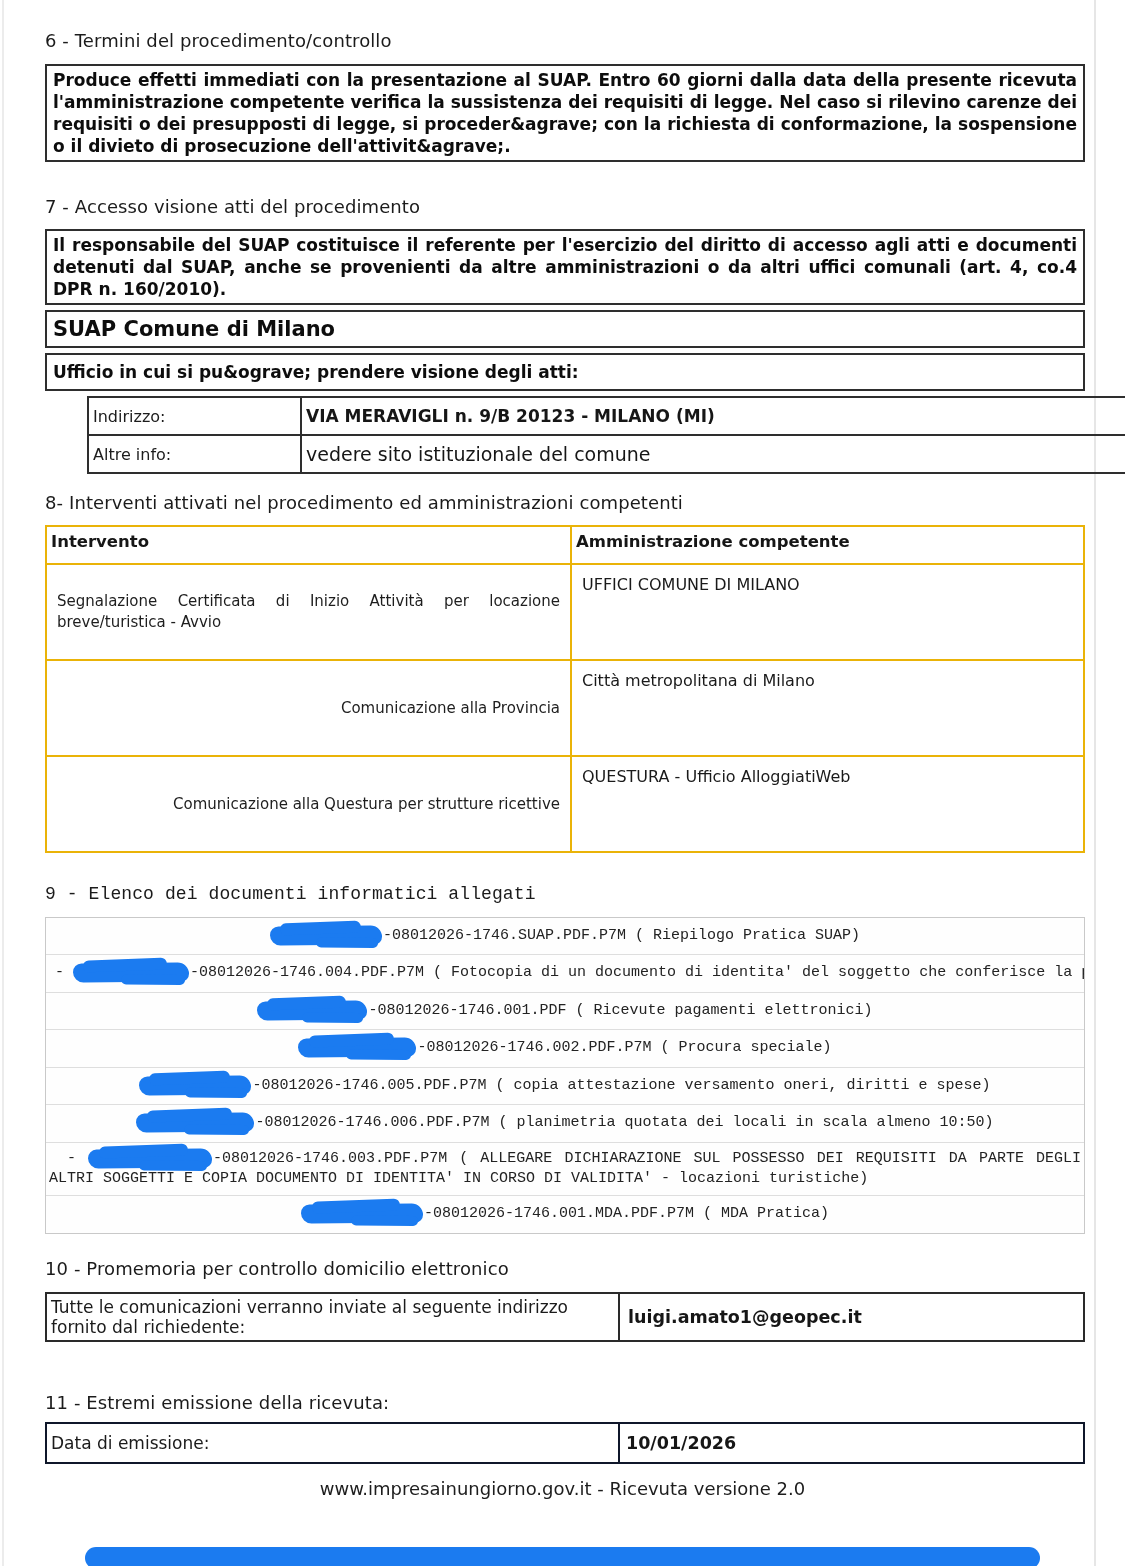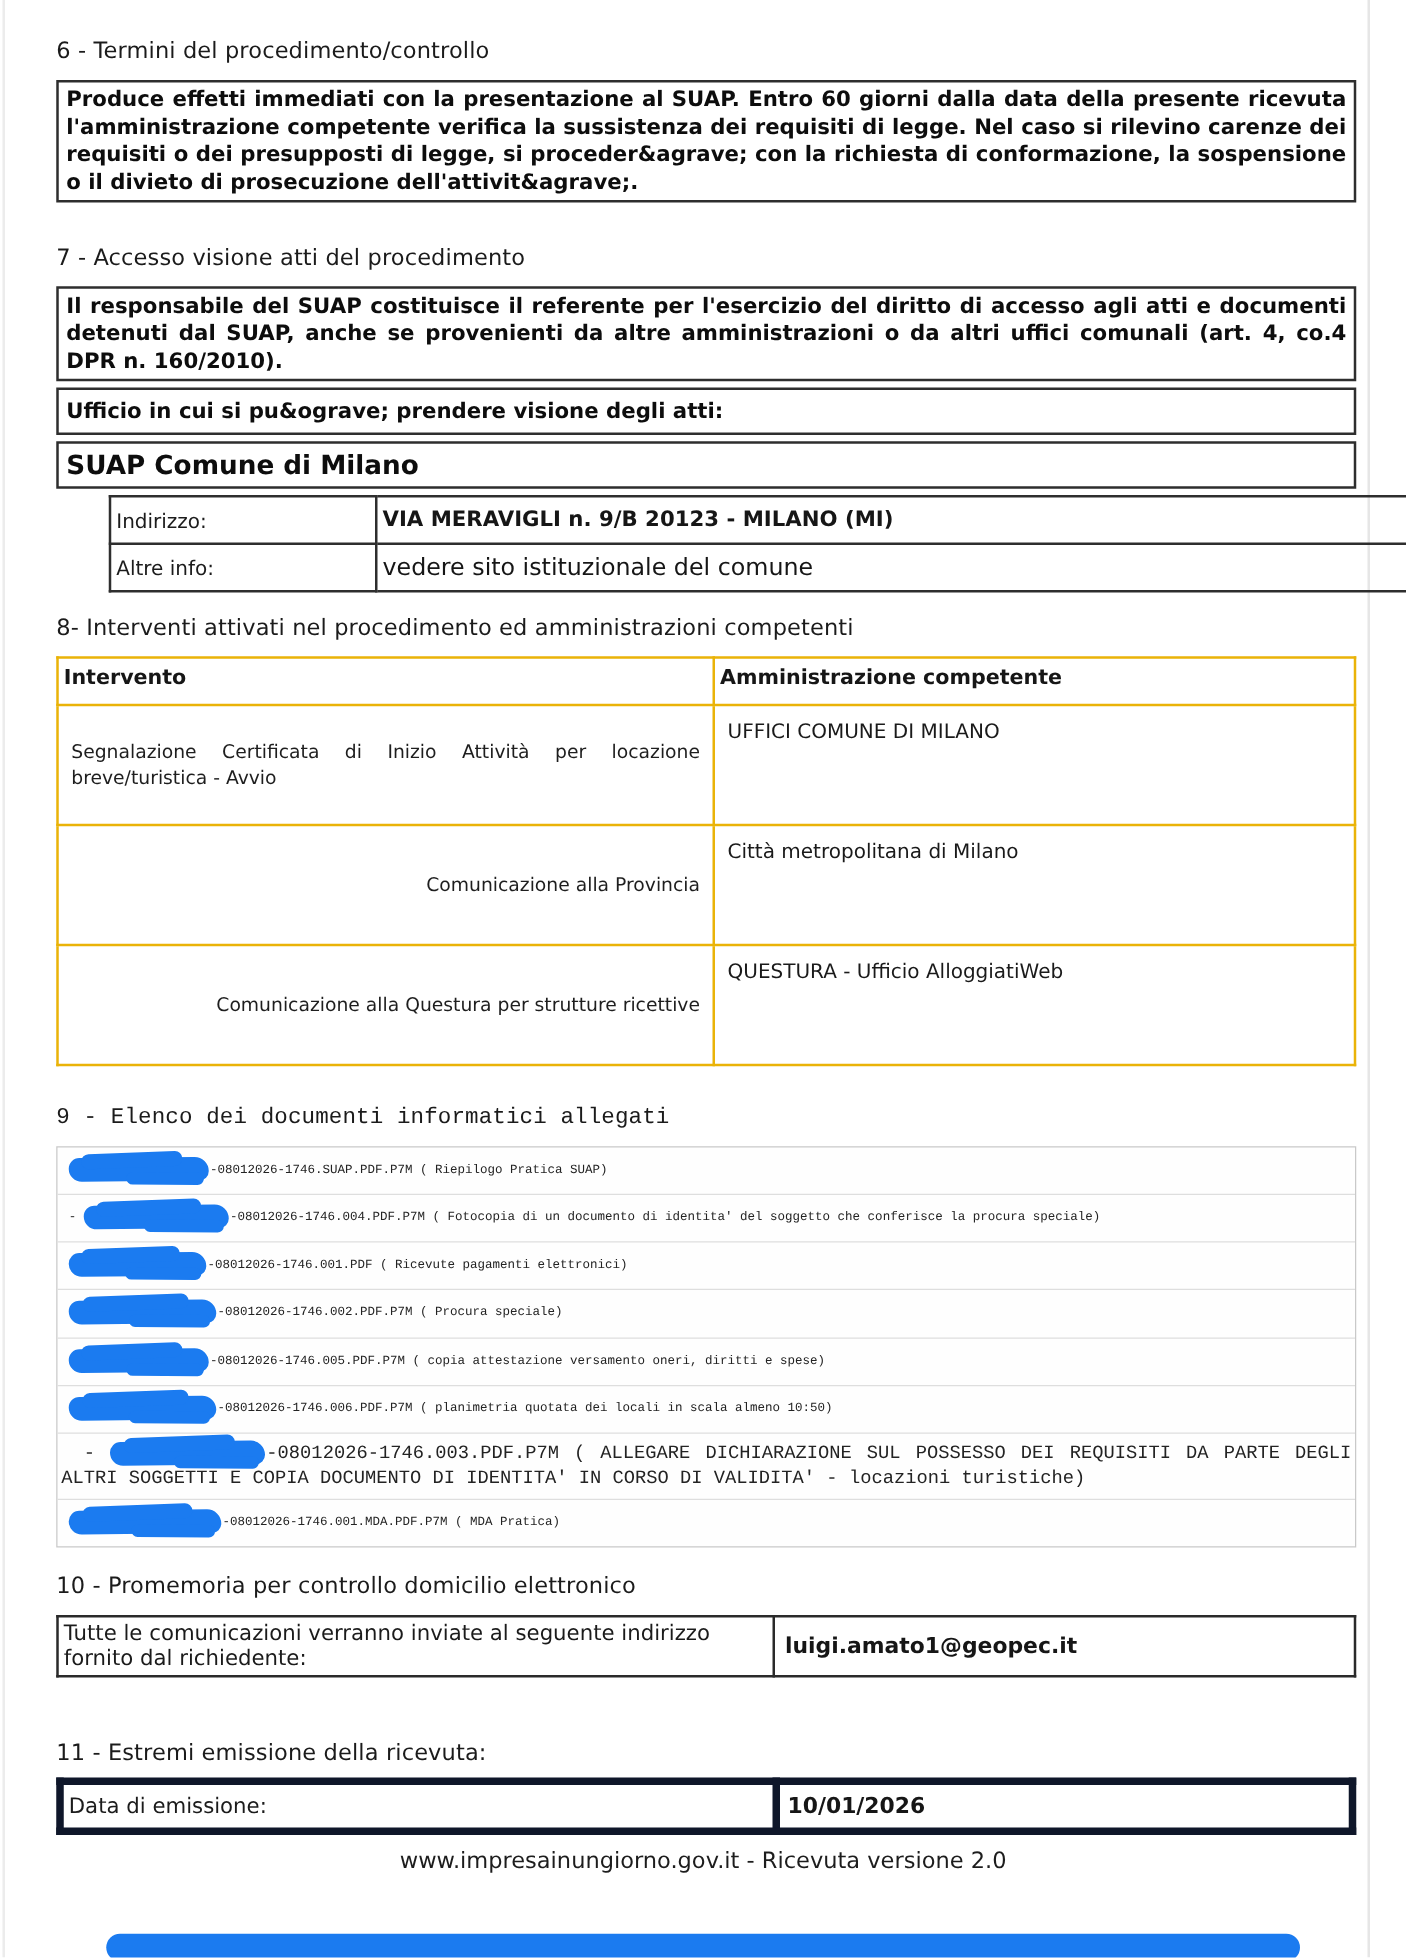--- a/index.html
+++ b/index.html
@@ -41,22 +41,22 @@
   .int-table th, .int-table td { border:2px solid #eab308; }
   .int-table th { height:38px; text-align:left; vertical-align:top; padding:5px 4px; font-size:16.5px; }
   .int-table .c1 { width:525px; }
   .int-table td.c1 { font-size:15px; color:#1e1e1e; padding:6px 10px; vertical-align:middle; line-height:21px;text-align:right; }
   .int-table td.c2 { font-size:16px; color:#1a1a1a; padding:10px 10px; vertical-align:top; height:96px; }
   .int-table td.c1.jst { text-align:justify; }
 
   #sec9 { top:884px;font-family:Liberation Mono, monospace; }
   .doc-list { margin-top:13px; border:1px solid #c9c9c9; background:#fefefe; }
   .doc-row {
-    border-bottom:1px solid #dedede; padding:8px 9px; font-size:10px; color:#232323;
-    line-height:20px; white-space:nowrap; overflow:hidden;
+    border-bottom:1px solid #dedede; padding:8px 9px; font-size:15px; color:#232323;
+    line-height:20px; white-space:nowrap; overflow:hidden;text-align:center;
   }
   .doc-row:last-child { border-bottom:none; }
   .doc-row.wide { white-space:normal; text-align:justify; padding:6px 3px; font-size:15px; }
   .blob {
     display:inline-block; height:19px; vertical-align:middle; position:relative;
     background:#1b7bf0; border-radius:9px 12px 8px 11px; margin-right:1px;
     transform:rotate(-0.6deg);
   }
   .blob::after {
     content:""; position:absolute; left:9%; top:-4px; width:72%; height:12px;
@@ -68,21 +68,21 @@
   }
 
   #sec10 { top:1258px; }
   .memo-table { width:100%; border-collapse:collapse; margin-top:13px; }
   .memo-table td { border:2px solid #2a2a2a; vertical-align:middle; }
   .memo-table .c1 { width:573px; font-size:17px; line-height:20px; padding:3px 2px 3px 4px; color:#1b1b1b; }
   .memo-table .c2 { font-weight:bold; font-size:17.5px; padding:4px 8px; }
 
   #sec11 { top:1392px; }
   .date-table { width:100%; border-collapse:collapse; margin-top:9px; }
-  .date-table td { border:6px solid #0f172a; height:40px; vertical-align:middle; }
+  .date-table td { border:2px solid #0f172a; height:40px; vertical-align:middle; }
   .date-table .c1 { width:573px; font-size:17px; padding:4px 4px; color:#1b1b1b; }
   .date-table .c2 { font-weight:bold; font-size:17.5px; padding:4px 6px; }
 
   .footer {
     position:absolute; top:1478px; left:0; width:1125px; text-align:center;
     font-size:18px; color:#1d1d1d;
   }
   .bottom-bar {
     position:absolute; left:85px; top:1547px; width:955px; height:22px;
     background:#1b7bf0; border-radius:11px;
@@ -95,22 +95,22 @@
 <div class="page-edge right"></div>
 
 <div class="sec" id="sec6">
   <div class="sec-title">6 - Termini del procedimento/controllo</div>
   <div class="bbox justify">Produce effetti immediati con la presentazione al SUAP. Entro 60 giorni dalla data della presente ricevuta l'amministrazione competente verifica la sussistenza dei requisiti di legge. Nel caso si rilevino carenze dei requisiti o dei presupposti di legge, si proceder&amp;agrave; con la richiesta di conformazione, la sospensione o il divieto di prosecuzione dell'attivit&amp;agrave;.</div>
 </div>
 
 <div class="sec" id="sec7">
   <div class="sec-title">7 - Accesso visione atti del procedimento</div>
   <div class="bbox justify">Il responsabile del SUAP costituisce il referente per l'esercizio del diritto di accesso agli atti e documenti detenuti dal SUAP, anche se provenienti da altre amministrazioni o da altri uffici comunali (art. 4, co.4 DPR n. 160/2010).</div>
+  <div class="bbox office">SUAP Comune di Milano</div>
   <div class="bbox ufficio-label">Ufficio in cui si pu&amp;ograve; prendere visione degli atti:</div>
-  <div class="bbox office">SUAP Comune di Milano</div>
   <table class="addr-table">
     <tbody>
         <tr>
       <td class="lbl">Indirizzo:</td>
       <td class="val-bold">VIA MERAVIGLI n. 9/B 20123 - MILANO (MI)</td>
     </tr>
     <tr>
       <td class="lbl">Altre info:</td>
       <td class="val-plain">vedere sito istituzionale del comune</td>
     </tr>

